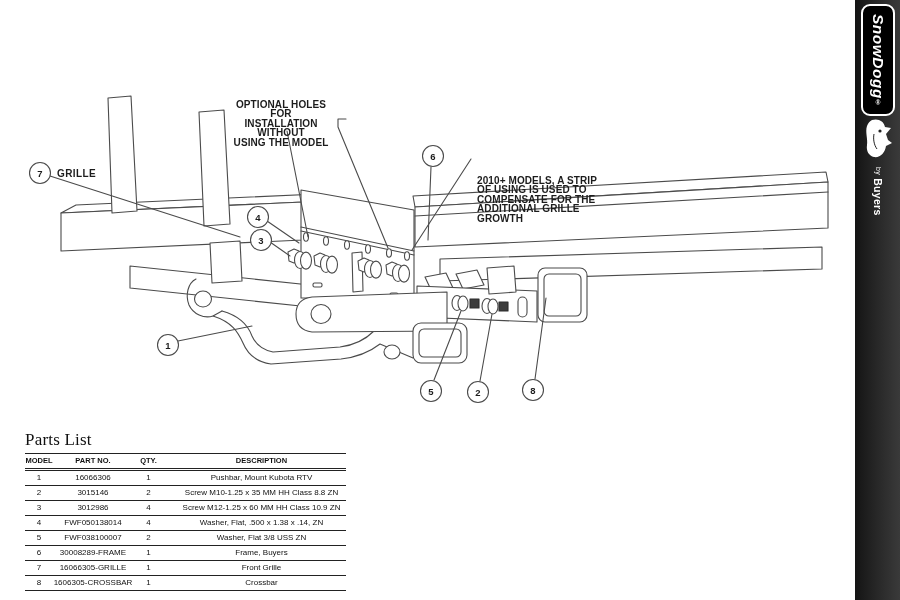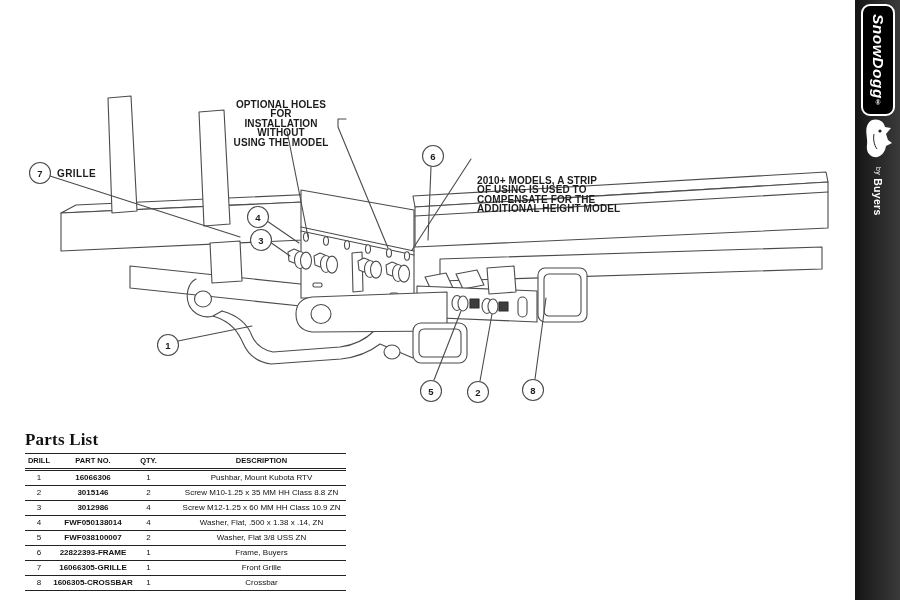--- a/index.html
+++ b/index.html
@@ -25,34 +25,34 @@
   .note {
     position:absolute; font-size:10px; line-height:9.4px; font-weight:bold;
     color:#1c1c1c; letter-spacing:0.1px;
   }
   #note-optional { left:231px; top:100px; width:100px; text-align:center; }
   #note-2010model { left:345px; top:107px; width:130px; }
   #note-2010strip { left:477px; top:138px; width:150px;margin-top:38px; }
   
   #parts { position:absolute; left:25px; top:430px; width:321px; }
   #parts h2 {
-    font-family:"Liberation Serif", serif; font-size:17px; font-weight:bold;
+    font-family:"Liberation Serif", serif; font-size:17px; font-weight:normal;
     color:#111; letter-spacing:0.2px; margin-bottom:3px;
   }
   #parts table { width:100%; border-collapse:collapse; table-layout:fixed; }
   #parts th {
     font-size:7.5px; font-weight:bold; color:#111; padding:2px 0 2.5px;
     border-top:1.5px solid #222; border-bottom:3px double #222; text-align:center;
   }
   #parts td {
     font-size:8px; color:#111; padding:2.5px 0; border-bottom:1.2px solid #222;
     text-align:center; white-space:nowrap; overflow:hidden;
   }
   #parts th.c-desc, #parts td.c-desc { text-align:center; padding-left:13px; }
-  #parts td.c-part { font-weight:bold; }
+  #parts td.c-part { font-weight:normal; }
   #parts col.w-item { width:28px; } #parts col.w-part { width:80px; }
   #parts col.w-qty { width:31px; }  #parts col.w-desc { width:182px; }
   
   #rail {
     position:absolute; right:0; top:0; width:45px; height:600px;
     background:linear-gradient(90deg,#141414 0%, #262626 45%, #3a3a3a 100%);
   }
   #logo-badge {
     position:absolute; top:4px; left:50%; transform:translateX(-50%);
     width:34px; height:112px; background:#000; border:2px solid #fff;
@@ -197,35 +197,35 @@
 
   <div class="note" id="note-optional">
     <div>OPTIONAL HOLES FOR</div>
     <div>INSTALLATION WITHOUT</div>
     <div>USING THE MODEL</div>
   </div>
   <div class="note" id="note-2010strip">
     <div>2010+ MODELS, A STRIP</div>
     <div>OF USING IS USED TO</div>
     <div>COMPENSATE FOR THE</div>
-    <div>ADDITIONAL HEIGHT MODEL</div>
+    <div>ADDITIONAL GRILLE GROWTH</div>
   </div>
 
   <div id="parts">
     <h2>Parts List</h2>
     <table>
       <colgroup>
         <col class="w-item">
           <col class="w-part">
           <col class="w-qty">
           <col class="w-desc">
       </colgroup>
       <thead>
         <tr>
-          <th>DRILL</th>
+          <th>MODEL</th>
           <th>PART NO.</th>
           <th>QTY.</th>
           <th class="c-desc">DESCRIPTION</th>
         </tr>
       </thead>
       <tbody>
           <tr>
             <td class="c-item">1</td>
             <td class="c-part">16066306</td>
             <td class="c-qty">1</td>
@@ -250,21 +250,21 @@
             <td class="c-desc">Washer, Flat, .500 x 1.38 x .14, ZN</td>
           </tr>
           <tr>
             <td class="c-item">5</td>
             <td class="c-part">FWF038100007</td>
             <td class="c-qty">2</td>
             <td class="c-desc">Washer, Flat 3/8 USS ZN</td>
           </tr>
           <tr>
             <td class="c-item">6</td>
-            <td class="c-part">22822393-FRAME</td>
+            <td class="c-part">30008289-FRAME</td>
             <td class="c-qty">1</td>
             <td class="c-desc">Frame, Buyers</td>
           </tr>
           <tr>
             <td class="c-item">7</td>
             <td class="c-part">16066305-GRILLE</td>
             <td class="c-qty">1</td>
             <td class="c-desc">Front Grille</td>
           </tr>
           <tr>

